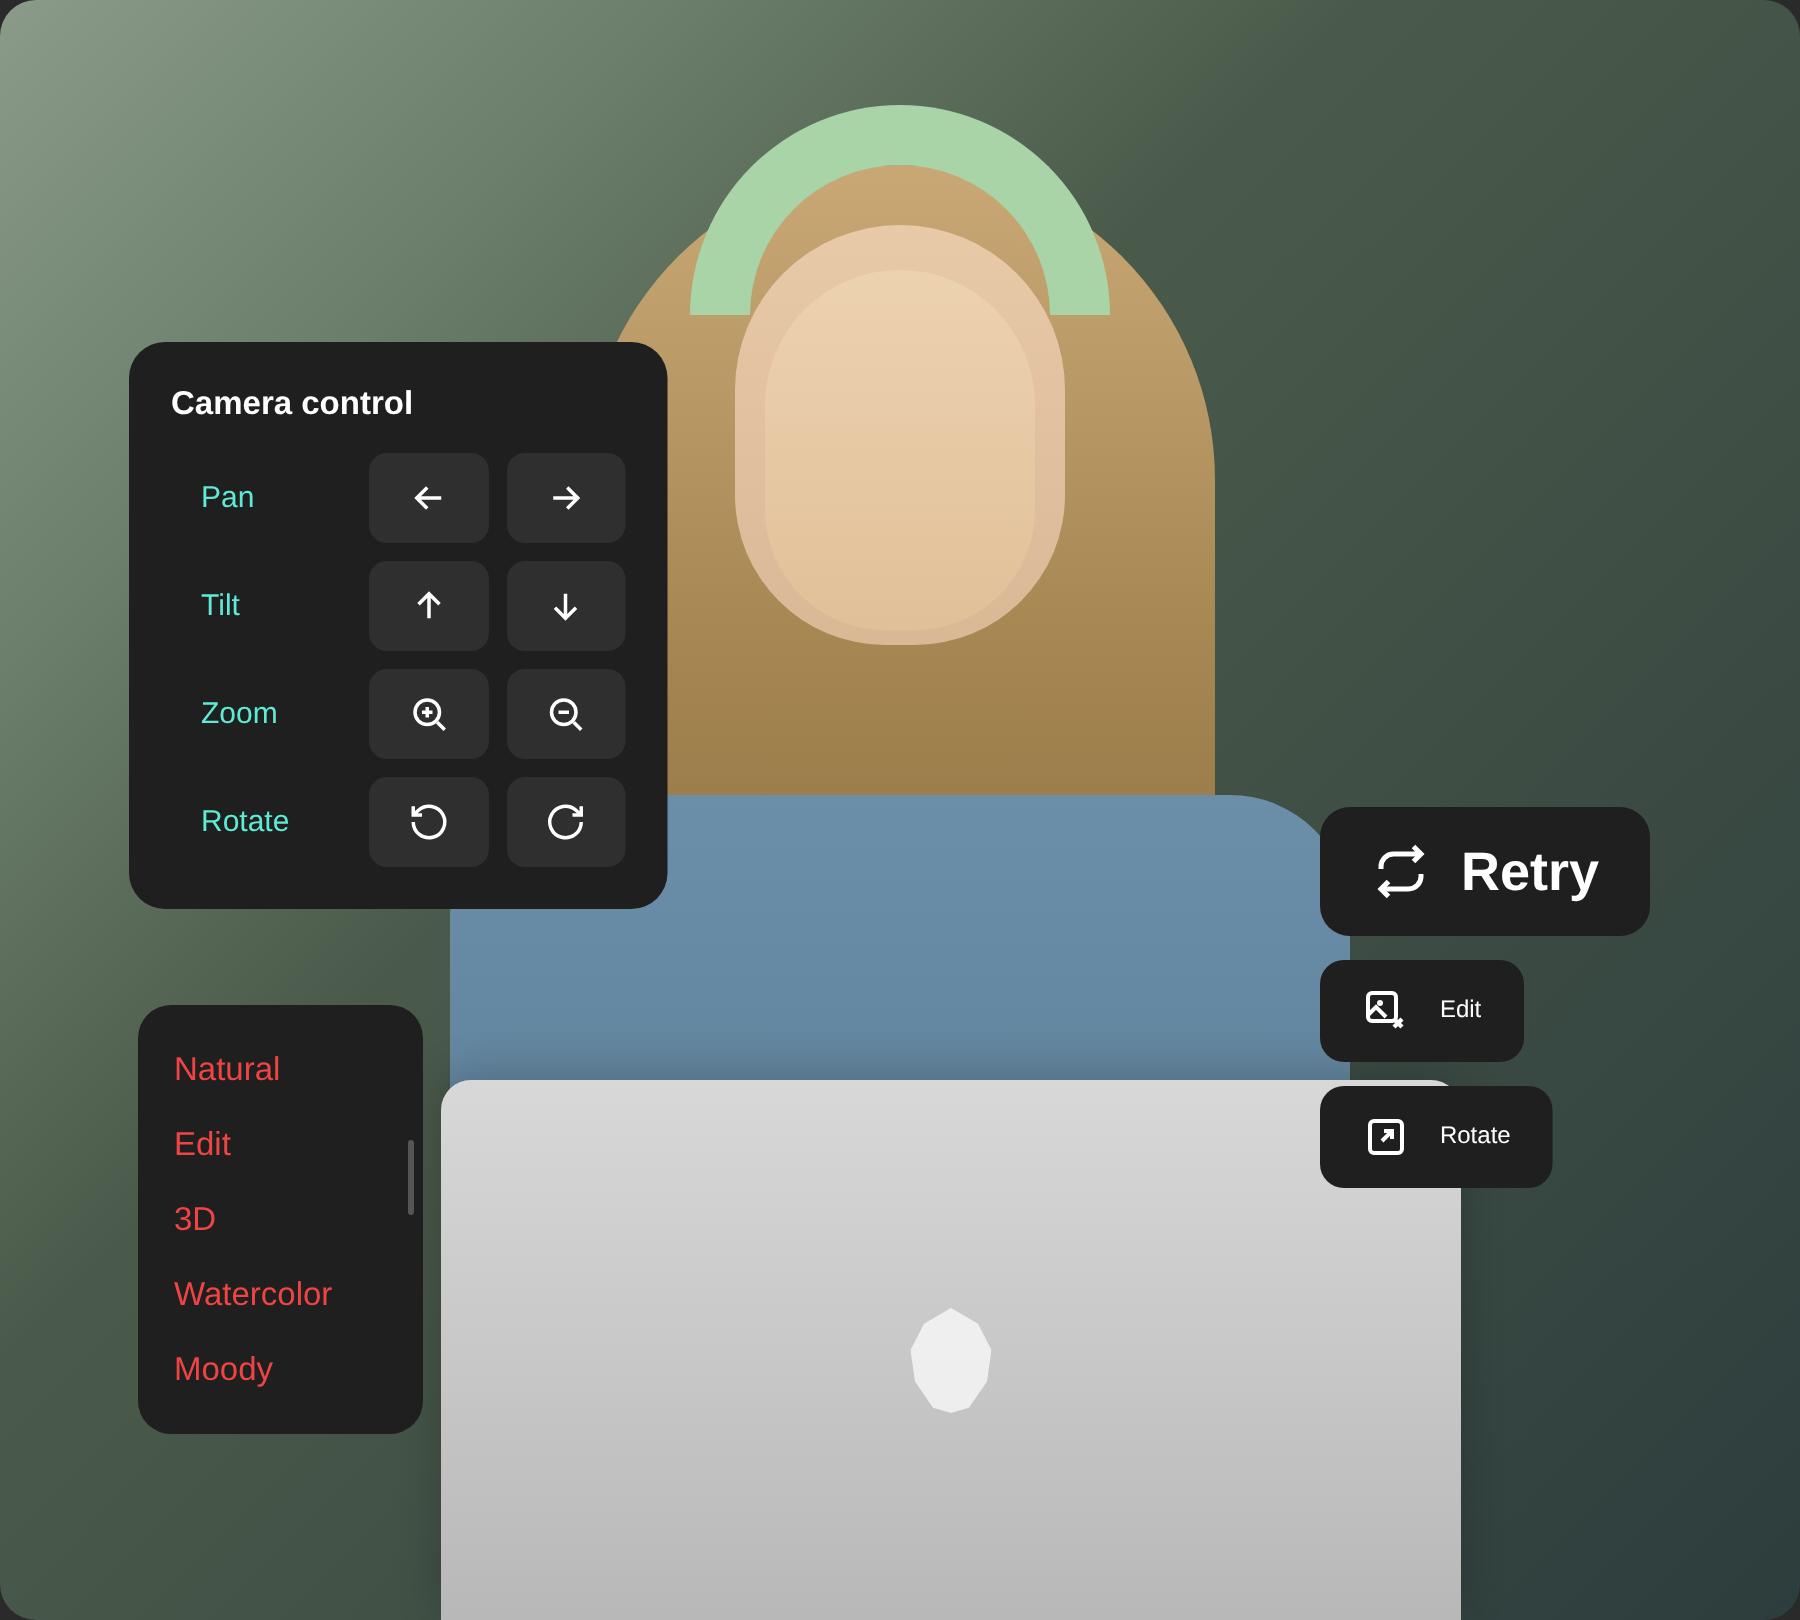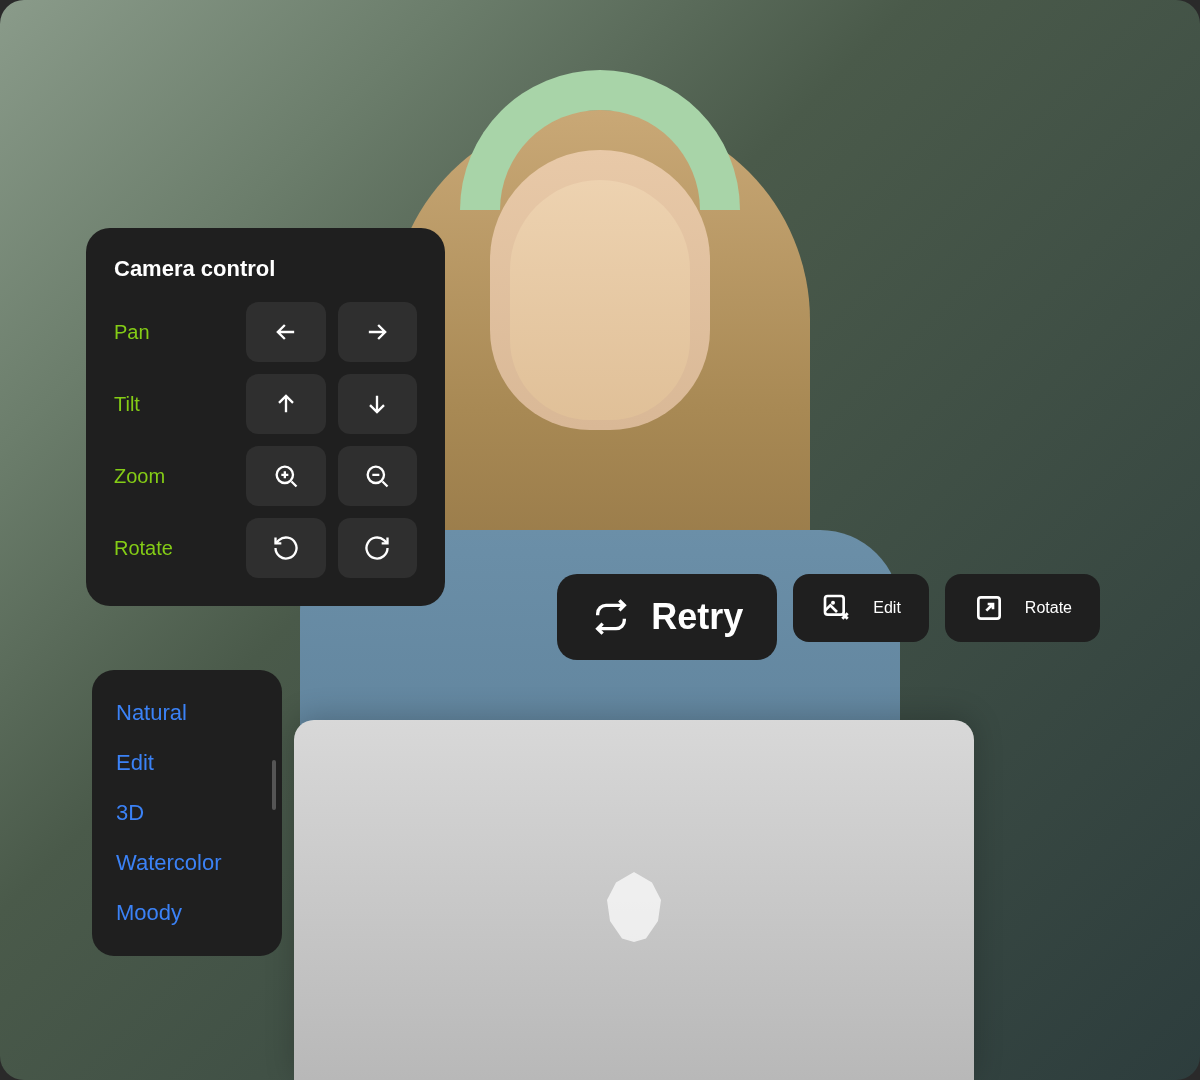--- a/index.html
+++ b/index.html
@@ -125,21 +125,22 @@
       display: grid;
       grid-template-columns: 120px 1fr 1fr;
       gap: 12px;
       align-items: center;
       margin-bottom: 12px;
     }
     .control-row:last-child { margin-bottom: 0; }
     .control-label {
       font-size: 20px;
       font-weight: 400;
-      color: #84cc16;
+      color: #5eead4;
+      margin-left: 20px;
     }
     .control-btn {
       height: 60px;
       background: #2f2f2f;
       border: none;
       border-radius: 12px;
       display: flex;
       align-items: center;
       justify-content: center;
       cursor: pointer;
@@ -149,21 +150,21 @@
 
     
     .style-menu {
       position: absolute;
       left: 92px;
       top: 670px;
       width: 190px;
       background: #1f1f1f;
       border-radius: 22px;
       padding: 18px 0;
-      color: #3b82f6;
+      color: #ef4444;
     }
     .style-item {
       padding: 12px 24px;
       font-size: 22px;
       font-weight: 400;
       cursor: pointer;
     }
     .style-scrollbar {
       position: absolute;
       right: 6px;
@@ -171,23 +172,23 @@
       width: 4px;
       height: 50px;
       background: #555;
       border-radius: 2px;
     }
 
     
     .action-stack {
       position: absolute;
       right: 100px;
-      top: 574px;
+      top: 538px;
       display: flex;
-      flex-direction: row;
+      flex-direction: column;
       gap: 16px;
       align-items: flex-start;
     }
     .action-btn {
       background: #1f1f1f;
       border: none;
       border-radius: 16px;
       padding: 18px 28px;
       display: flex;
       align-items: center;

